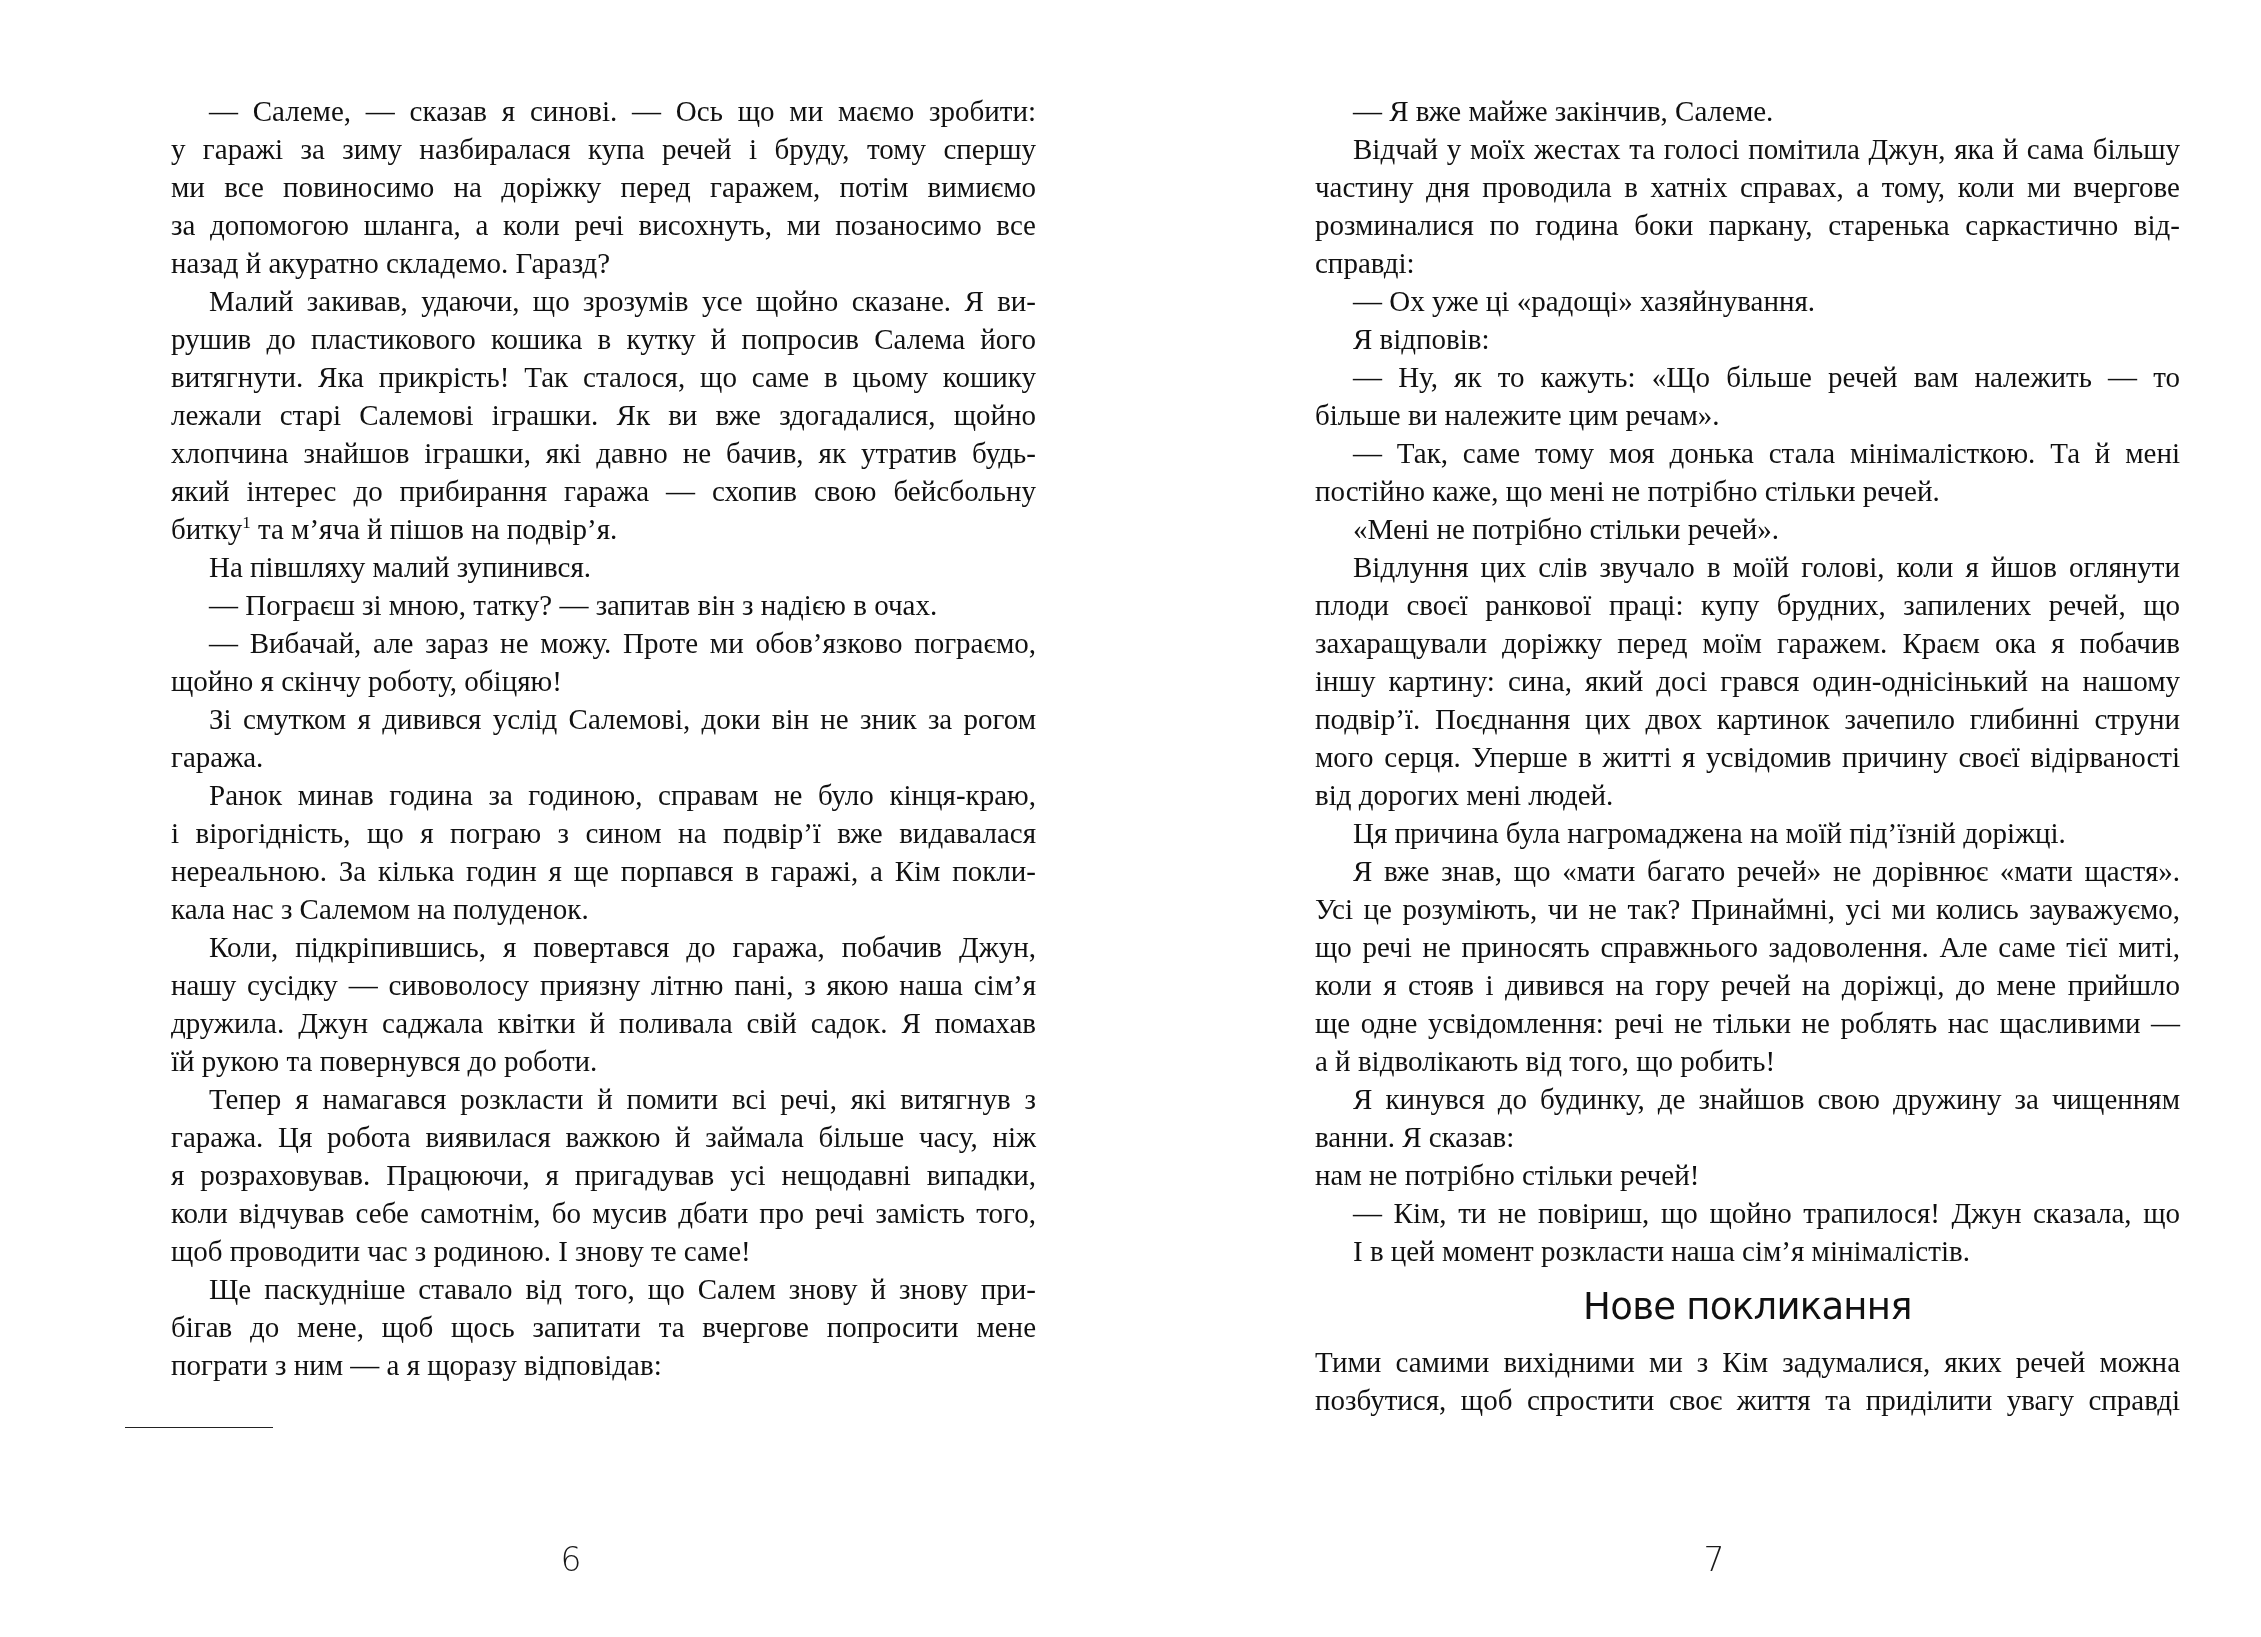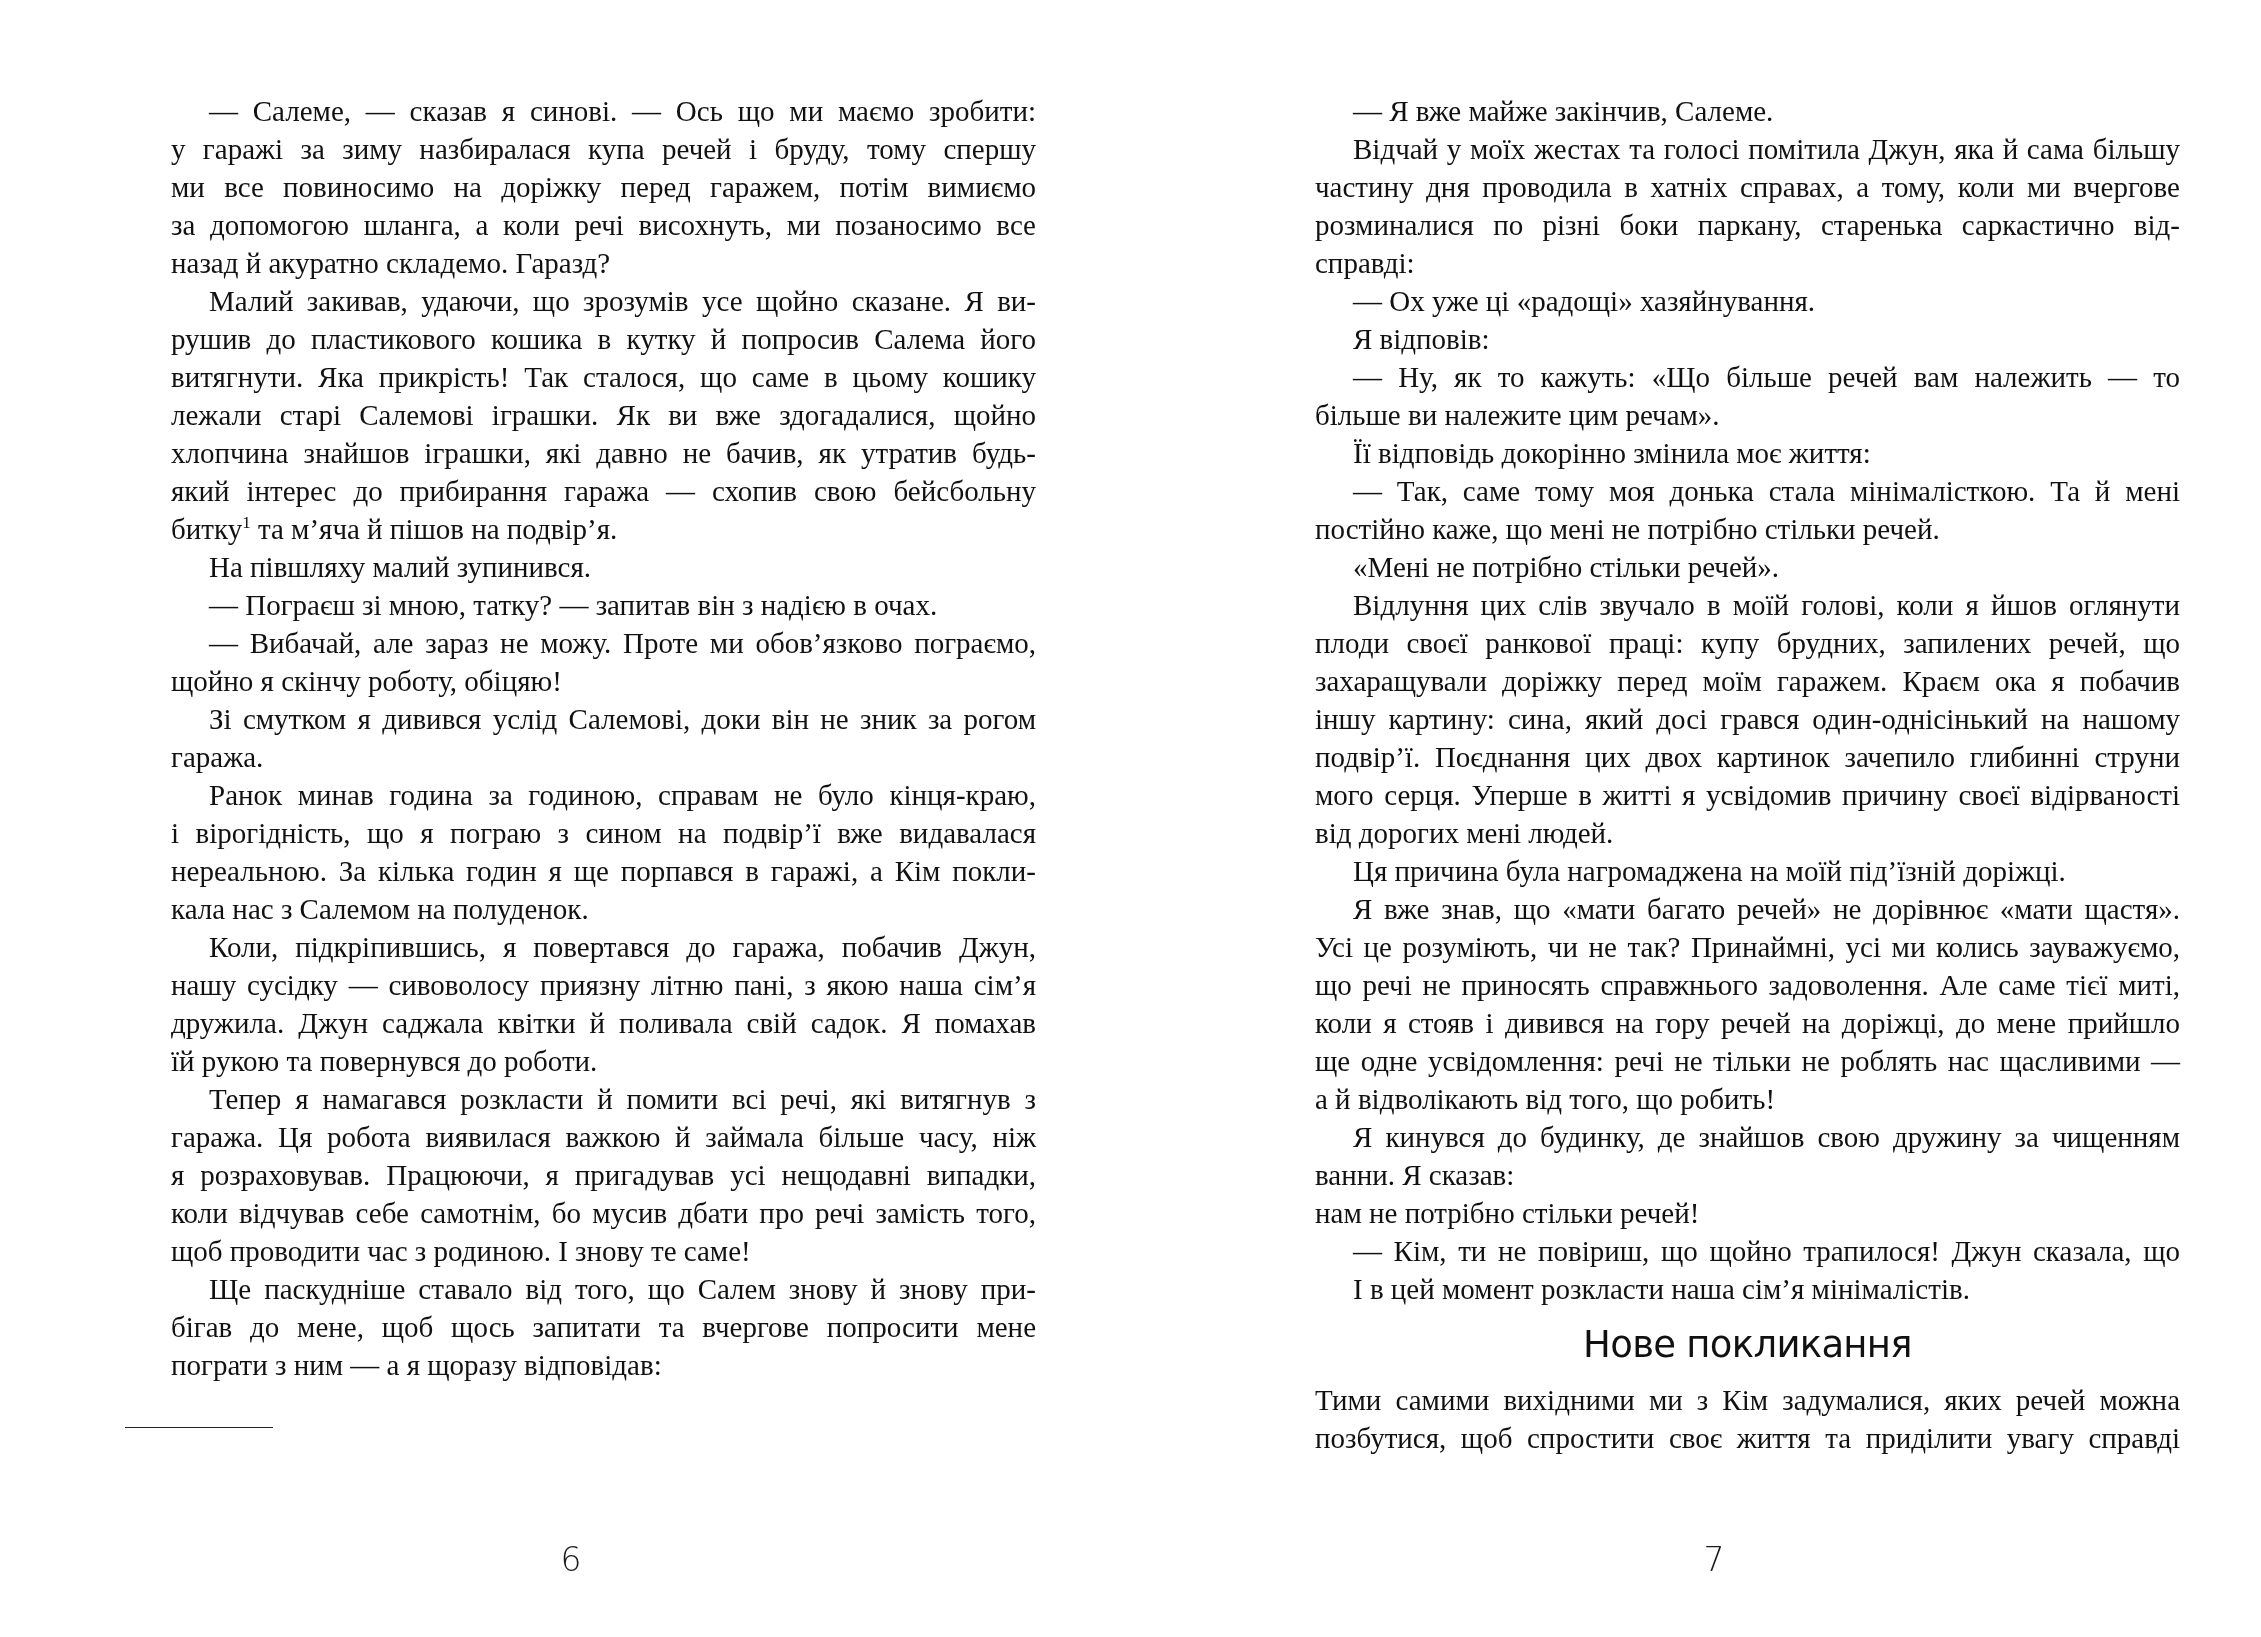--- a/index.html
+++ b/index.html
@@ -152,27 +152,26 @@
   <div class="footnote-rule"></div>
   <div class="page-number">6</div>
 </div>
 
 <div class="page right">
   <div class="column">
     <div id="right-column-before">
         <span class="line indent last"><span>— Я вже майже закінчив, Салеме.</span></span>
         <span class="line indent"><span>Відчай у моїх жестах та голосі помітила Джун, яка й сама більшу</span></span>
         <span class="line"><span>частину дня проводила в хатніх справах, а тому, коли ми вчергове</span></span>
-        <span class="line"><span>розминалися по різні боки паркану, старенька саркастично від-</span></span>
+        <span class="line"><span>розминалися по година боки паркану, старенька саркастично від-</span></span>
         <span class="line last"><span>справді:</span></span>
         <span class="line indent last"><span>— Ох уже ці «радощі» хазяйнування.</span></span>
         <span class="line indent last"><span>Я відповів:</span></span>
         <span class="line indent"><span>— Ну, як то кажуть: «Що більше речей вам належить — то</span></span>
         <span class="line last"><span>більше ви належите цим речам».</span></span>
-        <span class="line indent last"><span>Її відповідь докорінно змінила моє життя:</span></span>
         <span class="line indent"><span>— Так, саме тому моя донька стала мінімалісткою. Та й мені</span></span>
         <span class="line last"><span>постійно каже, що мені не потрібно стільки речей.</span></span>
         <span class="line indent last"><span class="it">«Мені не потрібно стільки речей».</span></span>
         <span class="line indent"><span>Відлуння цих слів звучало в моїй голові, коли я йшов оглянути</span></span>
         <span class="line"><span>плоди своєї ранкової праці: купу брудних, запилених речей, що</span></span>
         <span class="line"><span>захаращували доріжку перед моїм гаражем. Краєм ока я побачив</span></span>
         <span class="line"><span>іншу картину: сина, який досі грався один-однісінький на нашому</span></span>
         <span class="line"><span>подвір’ї. Поєднання цих двох картинок зачепило глибинні струни</span></span>
         <span class="line"><span>мого серця. Уперше в житті я усвідомив причину своєї відірваності</span></span>
         <span class="line last"><span>від дорогих мені людей.</span></span>

